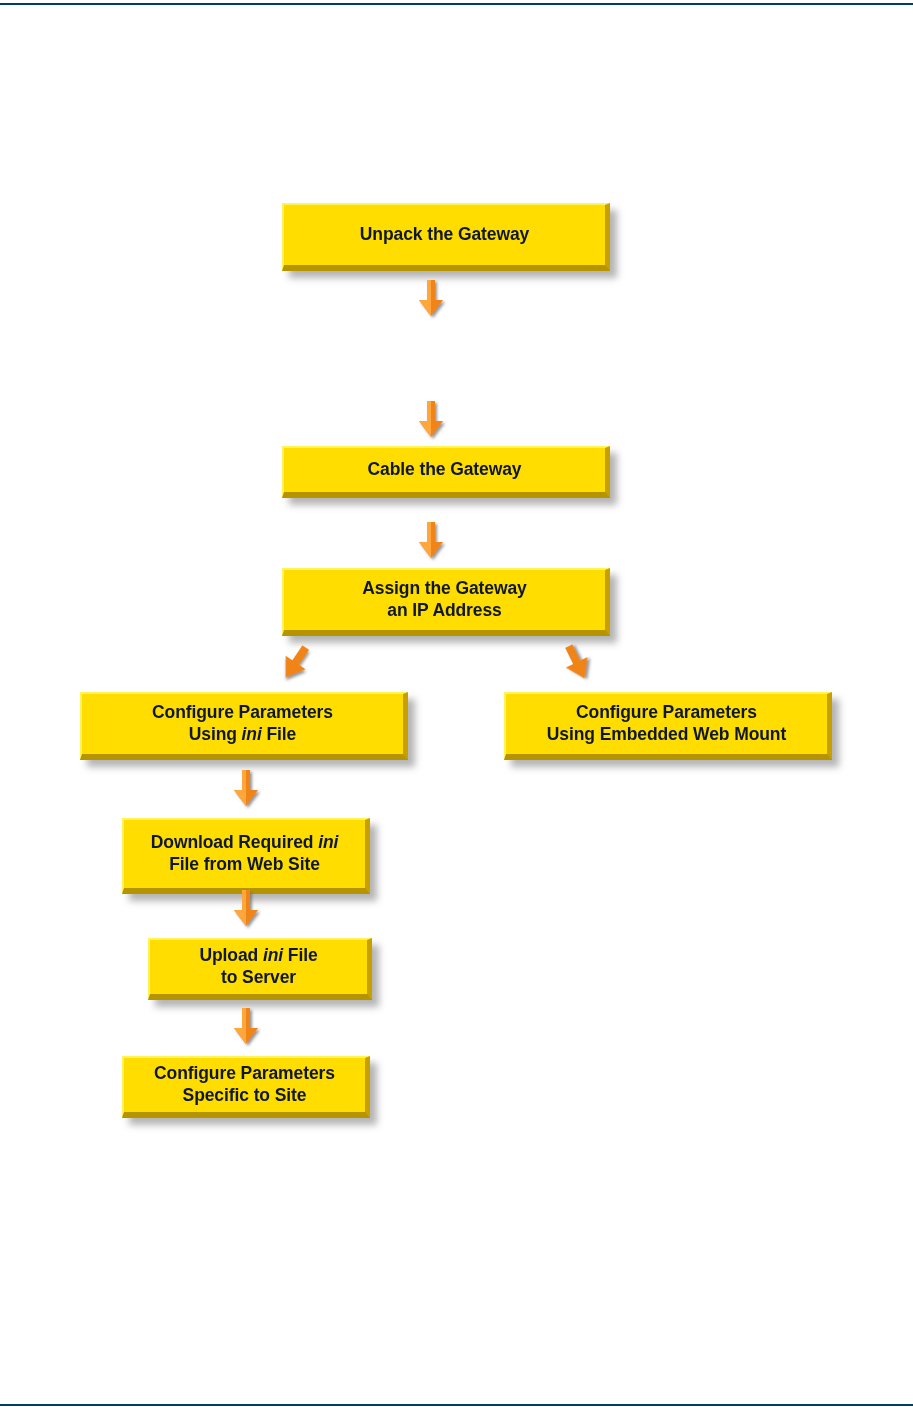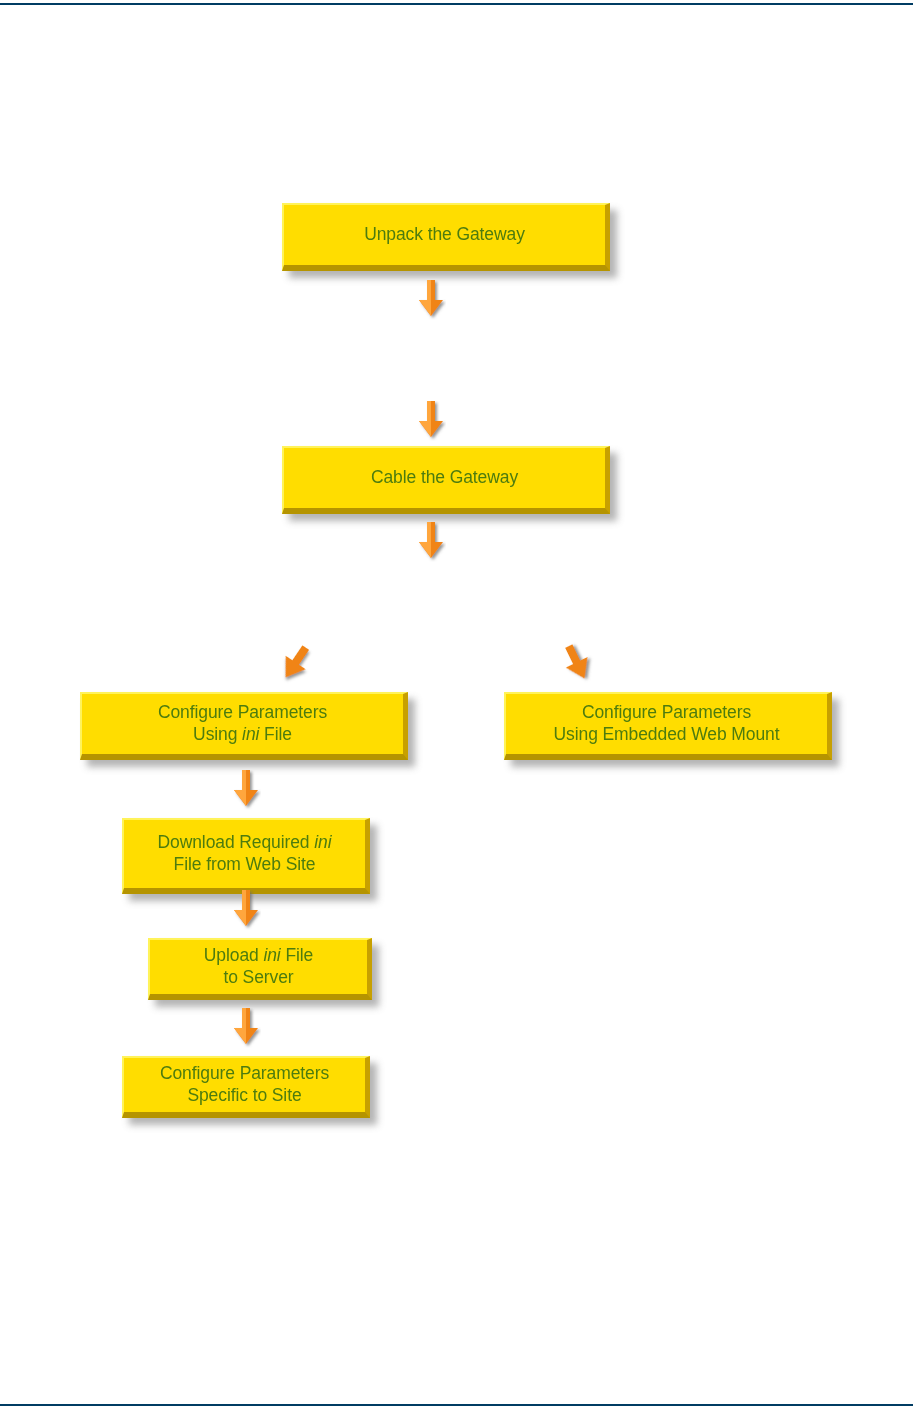--- a/index.html
+++ b/index.html
@@ -43,22 +43,22 @@
     background: #ffdd00;
     border-top: 2px solid #fff35a;
     border-left: 2px solid #fff35a;
     border-right: 5px solid #c7a000;
     border-bottom: 6px solid #b59400;
     box-shadow: 7px 7px 7px rgba(90, 90, 90, 0.45);
     display: flex;
     align-items: center;
     justify-content: center;
     text-align: center;
-    color: #4d7c0f;
-    font-weight: normal;
+    color: #0f172a;
+    font-weight: bold;
     font-size: 17.5px;
     line-height: 1.25;
     letter-spacing: -0.1px;
   }
   .node .label { padding: 0 6px; }
   .node .em { font-style: italic; }
 
   
   .arrow-down {
     position: absolute;
@@ -86,24 +86,30 @@
 <div class="page-rule top"></div>
 <div class="page-rule bottom"></div>
 
 <div id="flowchart">
 
   <div class="node" style="left:282px; top:203px; width:328px; height:68px;">
     <span class="label">Unpack the Gateway</span>
   </div>
 
 
-  <div class="node" style="left:282px; top:446px; width:328px; height:68px;justify-content:center;">
+  <div class="node" style="left:282px; top:446px; width:328px; height:52px;justify-content:center;">
     <span class="label">Cable the Gateway</span>
   </div>
 
+  <div class="node" style="left:282px; top:568px; width:328px; height:68px;">
+    <span class="label">
+      <span>Assign the Gateway</span><br>
+      <span>an IP Address</span>
+    </span>
+  </div>
 
   <div class="node" style="left:80px; top:692px; width:328px; height:68px;">
     <span class="label">
       <span>Configure Parameters</span><br>
       <span><span>Using </span><span class="em">ini</span><span> File</span></span>
     </span>
   </div>
 
   <div class="node" style="left:504px; top:692px; width:328px; height:68px;">
     <span class="label">

